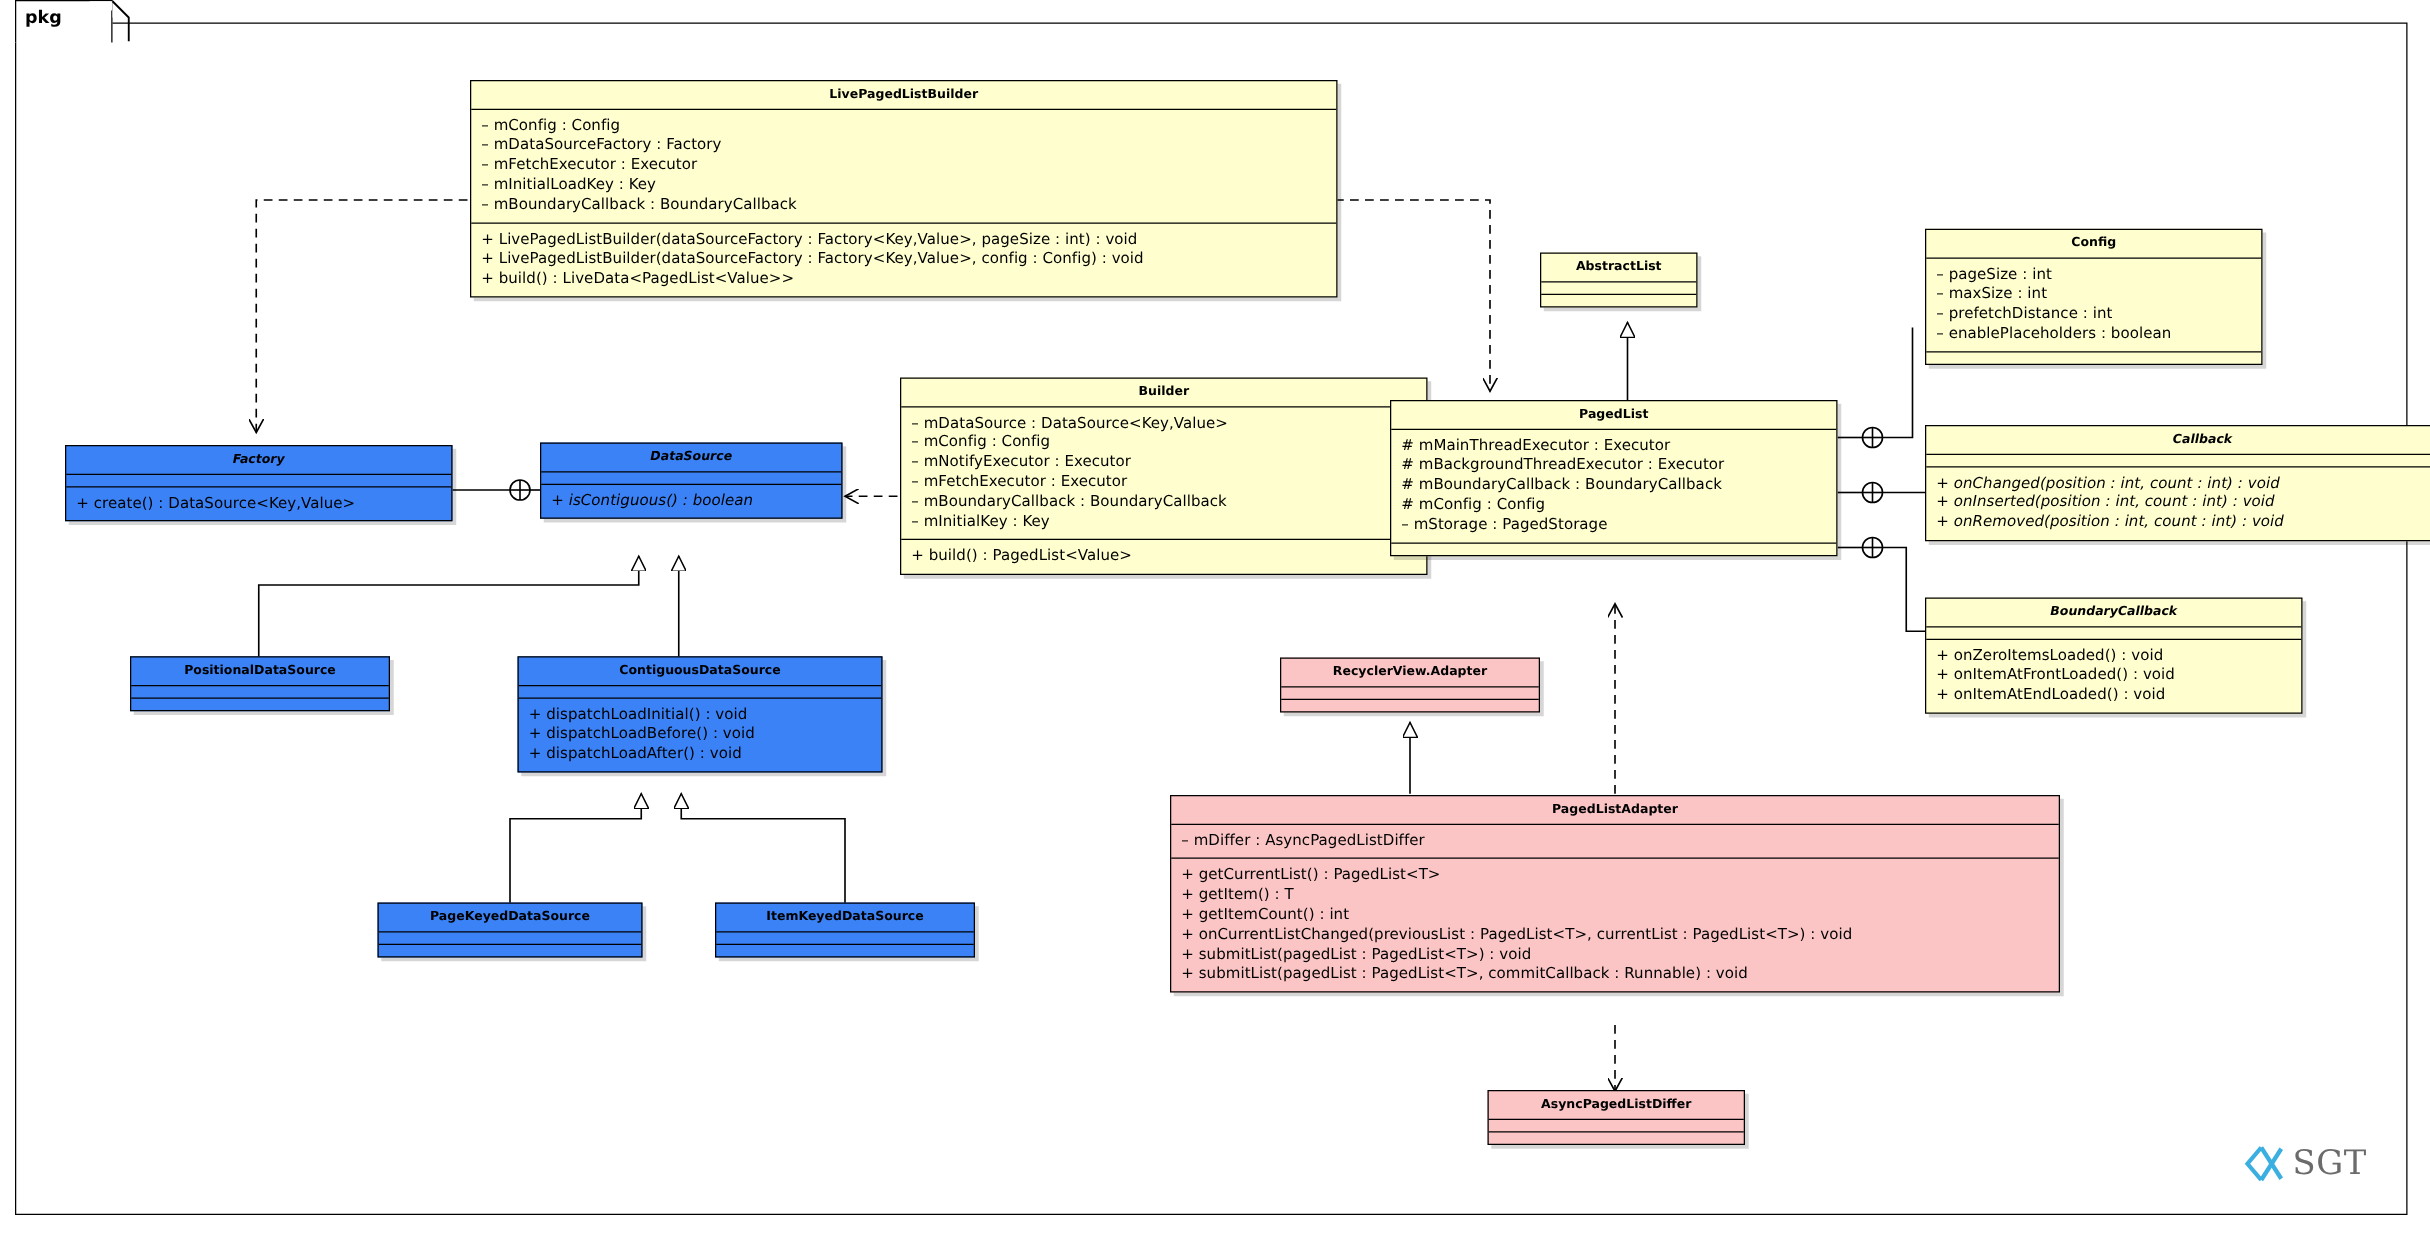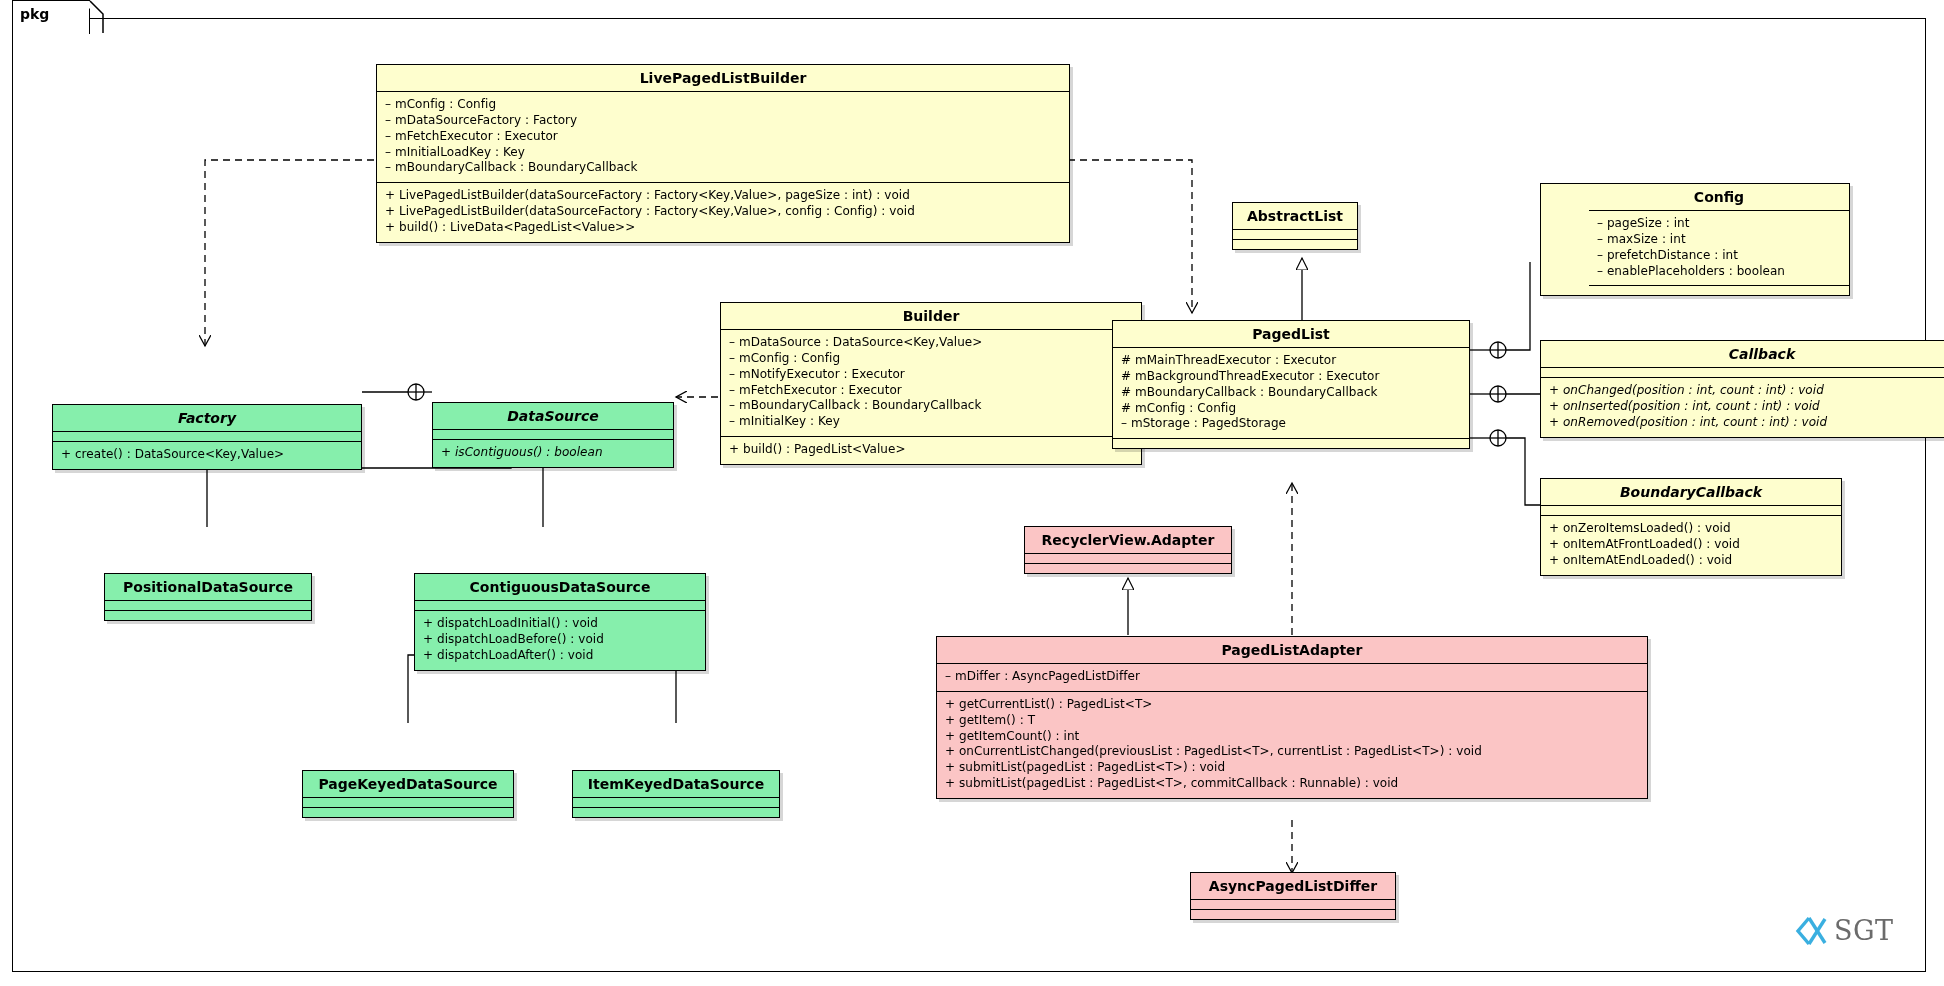--- a/index.html
+++ b/index.html
@@ -10,23 +10,23 @@
   .pkg-frame{position:absolute;left:12px;top:18px;width:1912px;height:952px;border:1.5px solid #000;background:transparent;}
   .pkg-tab{position:absolute;left:12px;top:0px;width:78px;height:34px;border:1.5px solid #000;border-bottom:none;background:#fff;box-sizing:border-box;}
   .pkg-tab:after{content:"";position:absolute;right:-1px;bottom:-1px;width:0;height:0;}
   .pkg-tab-label{position:absolute;left:20px;top:6px;font-size:14px;font-weight:bold;color:#000;}
   .pkg-corner{position:absolute;left:70px;top:0px;width:34px;height:34px;overflow:hidden;}
   .pkg-corner svg{display:block;}
 
   
   .cls{position:absolute;box-sizing:border-box;border:1.6px solid #000;background:#FEFECE;
        box-shadow:3px 3px 0 rgba(0,0,0,0.16);}
-  .cls.green{background:#86efac;margin-top:48px;}
+  .cls.green{background:#3b82f6;}
   .cls.pink{background:#FBC5C5;}
-  .cls-title{text-align:center;font-weight:bold;font-size:14px;color:#000;padding:5px 6px 5px;line-height:1.15;}
+  .cls-title{text-align:center;font-weight:bold;font-size:10px;color:#000;padding:5px 6px 5px;line-height:1.15;}
   .cls.italic > .cls-title{font-style:italic;}
   .sep{border-top:1.4px solid #000;}
   .compartment{padding:5px 8px 6px 8px;}
   .compartment.empty{height:9px;padding:0;}
   .row{font-size:12px;color:#000;line-height:1.32;white-space:pre;letter-spacing:0.05px;}
   .row.it{font-style:italic;}
 
   
   .edges{position:absolute;left:0;top:0;width:1944px;height:986px;pointer-events:none;}
 
@@ -199,21 +199,21 @@
     <div class="compartment sep">
       <div class="row"># mMainThreadExecutor : Executor</div>
       <div class="row"># mBackgroundThreadExecutor : Executor</div>
       <div class="row"># mBoundaryCallback : BoundaryCallback</div>
       <div class="row"># mConfig : Config</div>
       <div class="row">– mStorage : PagedStorage</div>
     </div>
     <div class="compartment empty sep"></div>
   </div>
 
-  <div class="cls" style="left:1540px;top:183px;width:310px;padding-left:48px;">
+  <div class="cls" style="left:1540px;top:183px;width:270px;">
     <div class="cls-title">Config</div>
     <div class="compartment sep">
       <div class="row">– pageSize : int</div>
       <div class="row">– maxSize : int</div>
       <div class="row">– prefetchDistance : int</div>
       <div class="row">– enablePlaceholders : boolean</div>
     </div>
     <div class="compartment empty sep"></div>
   </div>
 

